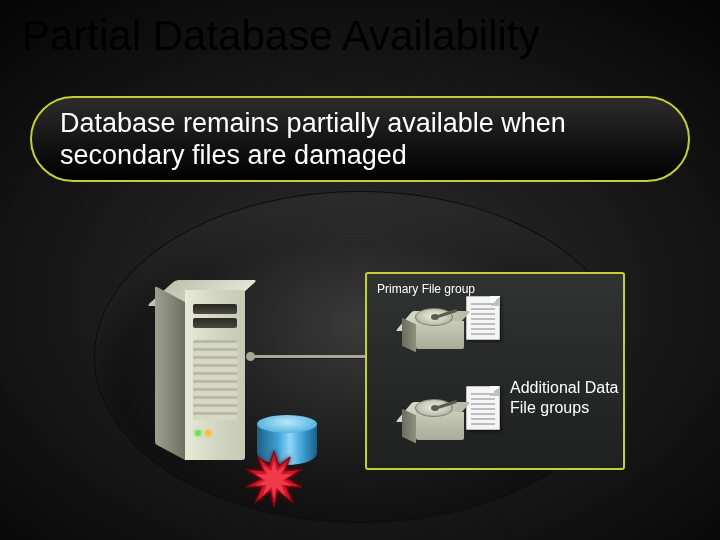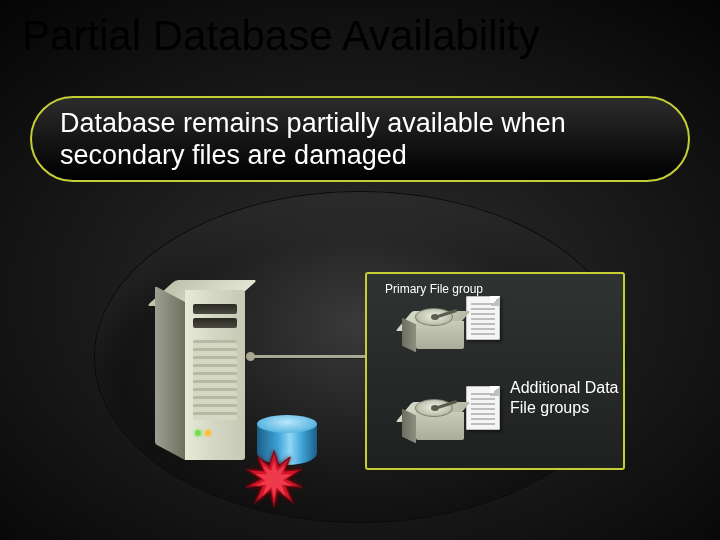--- a/index.html
+++ b/index.html
@@ -128,21 +128,21 @@
   .burst svg { width:100%; height:100%; filter: drop-shadow(0 0 2px #600); }
 
   
   .panel {
     position: absolute;
     left: 365px; top: 272px;
     width: 260px; height: 198px;
     background: linear-gradient(to bottom, #2f3332 0%, #1e2120 100%);
     border: 2px solid #c5cf34;
     border-radius: 3px;
-    padding: 8px 18px;
+    padding: 8px 10px;
   }
   .panel-title {
     font-size: 12px;
     color: #fff;
     margin-bottom: 8px;
   }
 
   
   .disk {
     position: absolute;

